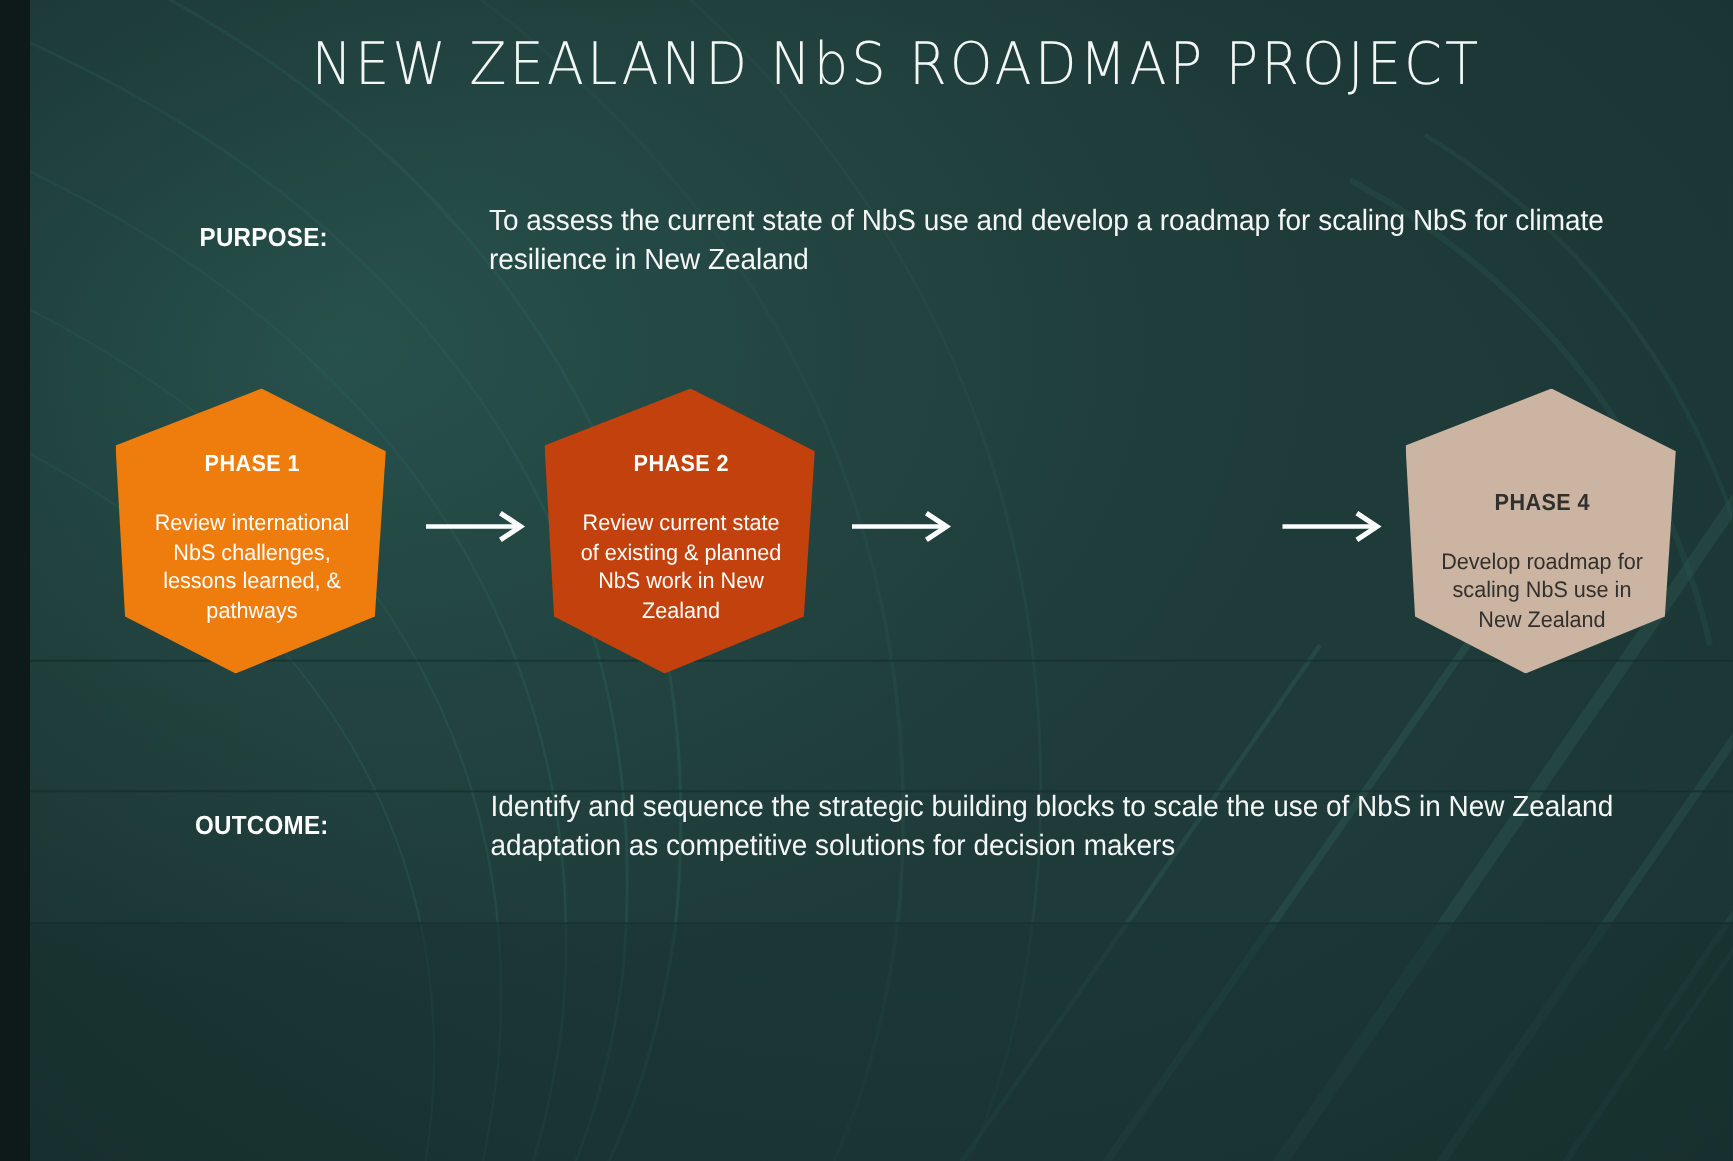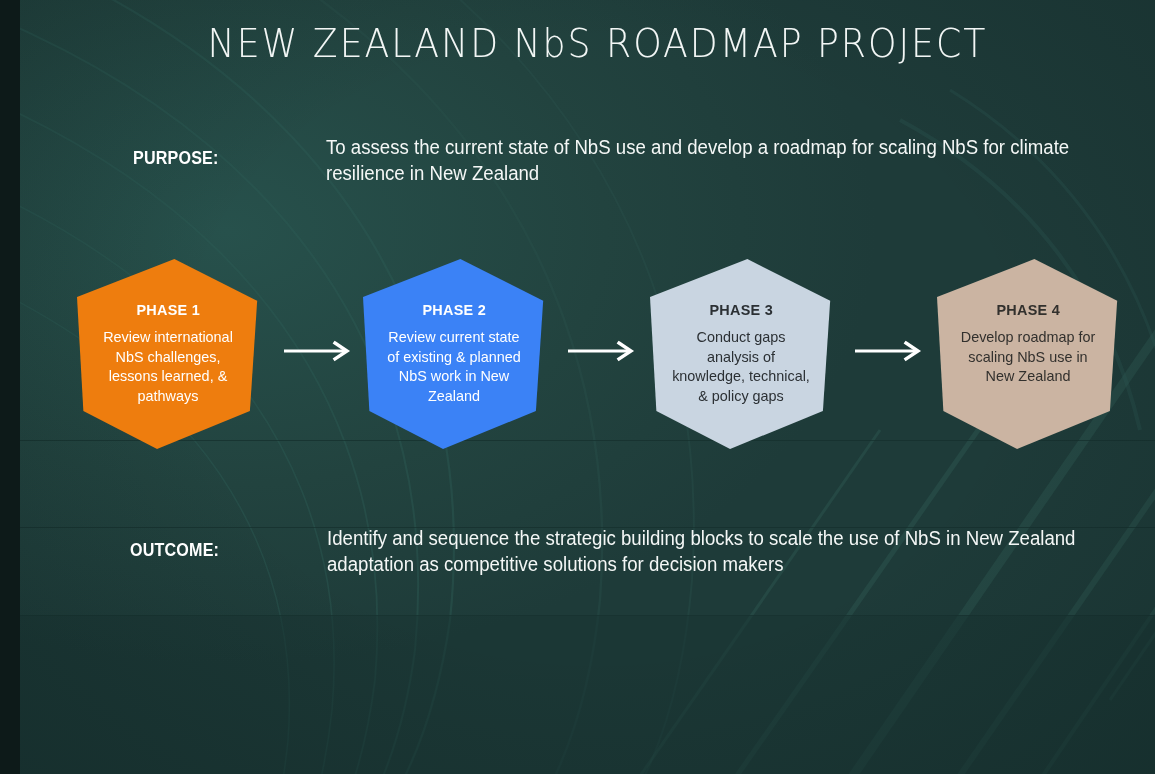--- a/index.html
+++ b/index.html
@@ -85,41 +85,42 @@
   
   .hex {
     position: absolute;
     width: 182px;
     height: 190px;
     clip-path: polygon(53.5% 0%, 99% 22%, 95% 80%, 44% 100%, 3.5% 80%, 0% 20%);
     display: flex;
     flex-direction: column;
     align-items: center;
     box-sizing: border-box;
+    gap: 12px;
   }
   .hex-title {
     font-size: 15.5px;
     font-weight: bold;
     letter-spacing: 0.3px;
     transform: scaleX(0.93);
     margin-top: 42px;
     white-space: nowrap;
   }
   .hex-desc {
     margin-top: 8px;
     font-size: 15px;
     line-height: 19.5px;
     text-align: center;
     width: 150px;
     transform: scaleX(0.96);
   }
   #hex-1 { left: 57px;  top: 259px; background: #ee7d0e; color: #ffffff; }
-  #hex-2 { left: 343px; top: 259px; background: #3b82f6; color: #ffffff; }
+  #hex-2 { left: 343px; top: 259px; background: #c2410c; color: #ffffff; }
   #hex-3 { left: 630px; top: 259px; background: #c9d5e1; color: #2b3034; }
-  #hex-4 { left: 917px; top: 259px; background: #cbb4a2; color: #32302d; }
+  #hex-4 { left: 917px; top: 259px; background: #cbb4a2; color: #32302d; justify-content: center; }
 
   
   .arrow {
     position: absolute;
     top: 340px;
     width: 72px;
     height: 22px;
   }
   #arrow-1 { left: 262px; }
   #arrow-2 { left: 546px; }
@@ -178,24 +179,20 @@
   <div id="hex-1" class="hex">
     <div class="hex-title">PHASE 1</div>
     <div class="hex-desc">Review international NbS challenges, lessons learned, &amp; pathways</div>
   </div>
 
   <div id="hex-2" class="hex">
     <div class="hex-title">PHASE 2</div>
     <div class="hex-desc">Review current state of existing &amp; planned NbS work in New Zealand</div>
   </div>
 
-  <div id="hex-3" class="hex">
-    <div class="hex-title">PHASE 3</div>
-    <div class="hex-desc">Conduct gaps analysis of knowledge, technical, &amp; policy gaps</div>
-  </div>
 
   <div id="hex-4" class="hex">
     <div class="hex-title">PHASE 4</div>
     <div class="hex-desc">Develop roadmap for scaling NbS use in New Zealand</div>
   </div>
 
   <svg id="arrow-1" class="arrow" viewBox="0 0 72 22">
     <line x1="2" y1="11" x2="62" y2="11" stroke="#ffffff" stroke-width="3"></line>
     <polyline points="53,3 65,11 53,19" fill="none" stroke="#ffffff" stroke-width="3.4" stroke-linecap="square"></polyline>
   </svg>

